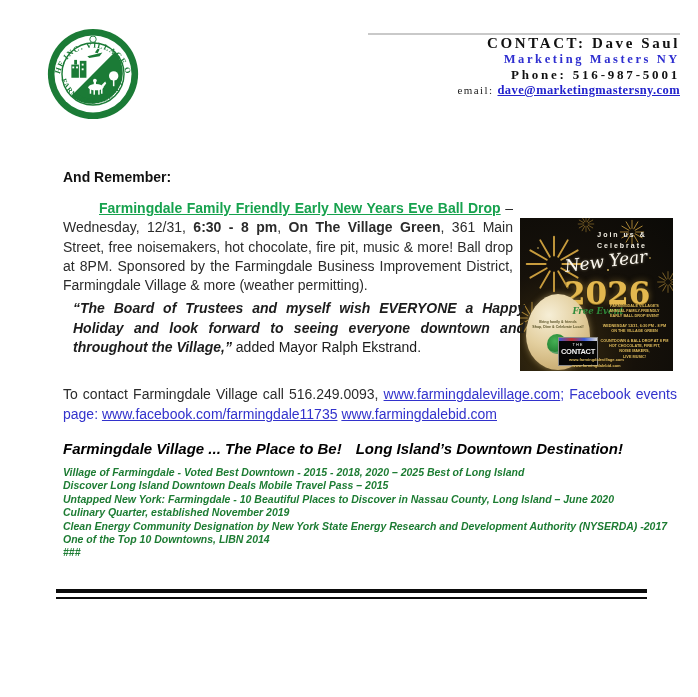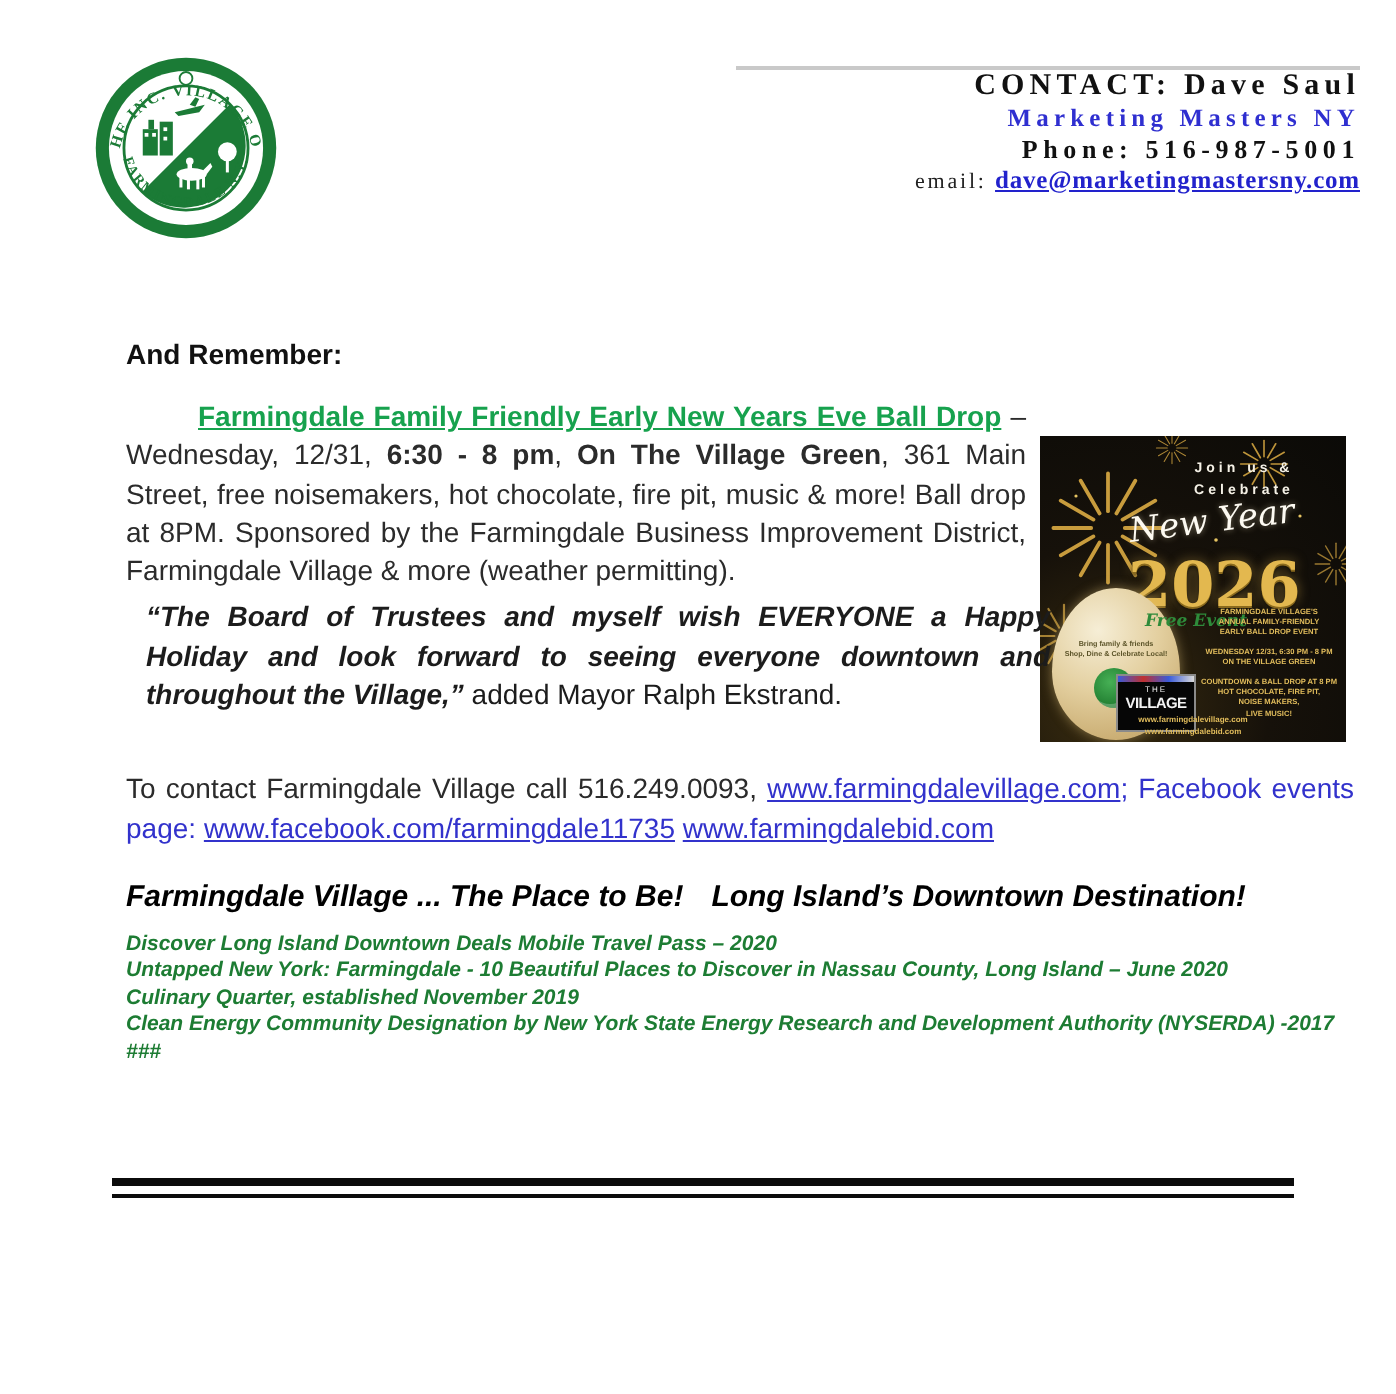--- a/index.html
+++ b/index.html
@@ -189,36 +189,38 @@
     <span class="info-line grp">WEDNESDAY 12/31, 6:30 PM - 8 PM</span>
     <span class="info-line">ON THE VILLAGE GREEN</span>
     <span class="info-line grp">COUNTDOWN &amp; BALL DROP AT 8 PM</span>
     <span class="info-line">HOT CHOCOLATE, FIRE PIT,</span>
     <span class="info-line">NOISE MAKERS,</span>
     <span class="info-line">LIVE MUSIC!</span>
   </div>
   <div class="electric-box">
     <div class="electric-stripe"></div>
     <div class="electric-the">THE</div>
-    <div class="electric-name">VILLAGE</div>
+    <div class="electric-name">CONTACT</div>
   </div>
   <div class="poster-urls">
     <div>www.farmingdalevillage.com</div>
     <div>www.farmingdalebid.com</div>
   </div>
 </div>
 
 <div class="abs quote-para"><span class="quote-main">“The Board of Trustees and myself wish EVERYONE a Happy Holiday and look forward to seeing everyone downtown and throughout the Village,”</span><span> added Mayor Ralph Ekstrand.</span></div>
 
 <div class="abs contact-para"><span>To contact Farmingdale Village call 516.249.0093, </span><a class="doc-link">www.farmingdalevillage.com</a><span class="blue">; Facebook events page: </span><a class="doc-link">www.facebook.com/farmingdale11735</a> <a class="doc-link">www.farmingdalebid.com</a></div>
 
 <div class="abs tagline"><span>Farmingdale Village ... The Place to Be!</span><span class="gap"></span><span>Long Island’s Downtown Destination!</span></div>
 
 <div class="abs accolades">
-  <div>Discover Long Island Downtown Deals Mobile Travel Pass – 2020</div>
+  <div>Village of Farmingdale - Voted Best Downtown - 2015 - 2018, 2020 – 2025 Best of Long Island</div>
+  <div>Discover Long Island Downtown Deals Mobile Travel Pass – 2015</div>
   <div>Untapped New York: Farmingdale - 10 Beautiful Places to Discover in Nassau County, Long Island – June 2020</div>
   <div>Culinary Quarter, established November 2019</div>
   <div>Clean Energy Community Designation by New York State Energy Research and Development Authority (NYSERDA) -2017</div>
+  <div>One of the Top 10 Downtowns, LIBN 2014</div>
   <div>###</div>
 </div>
 
 <div class="abs footer-rule-thick"></div>
 <div class="abs footer-rule-thin"></div>
 
 </body></html>

